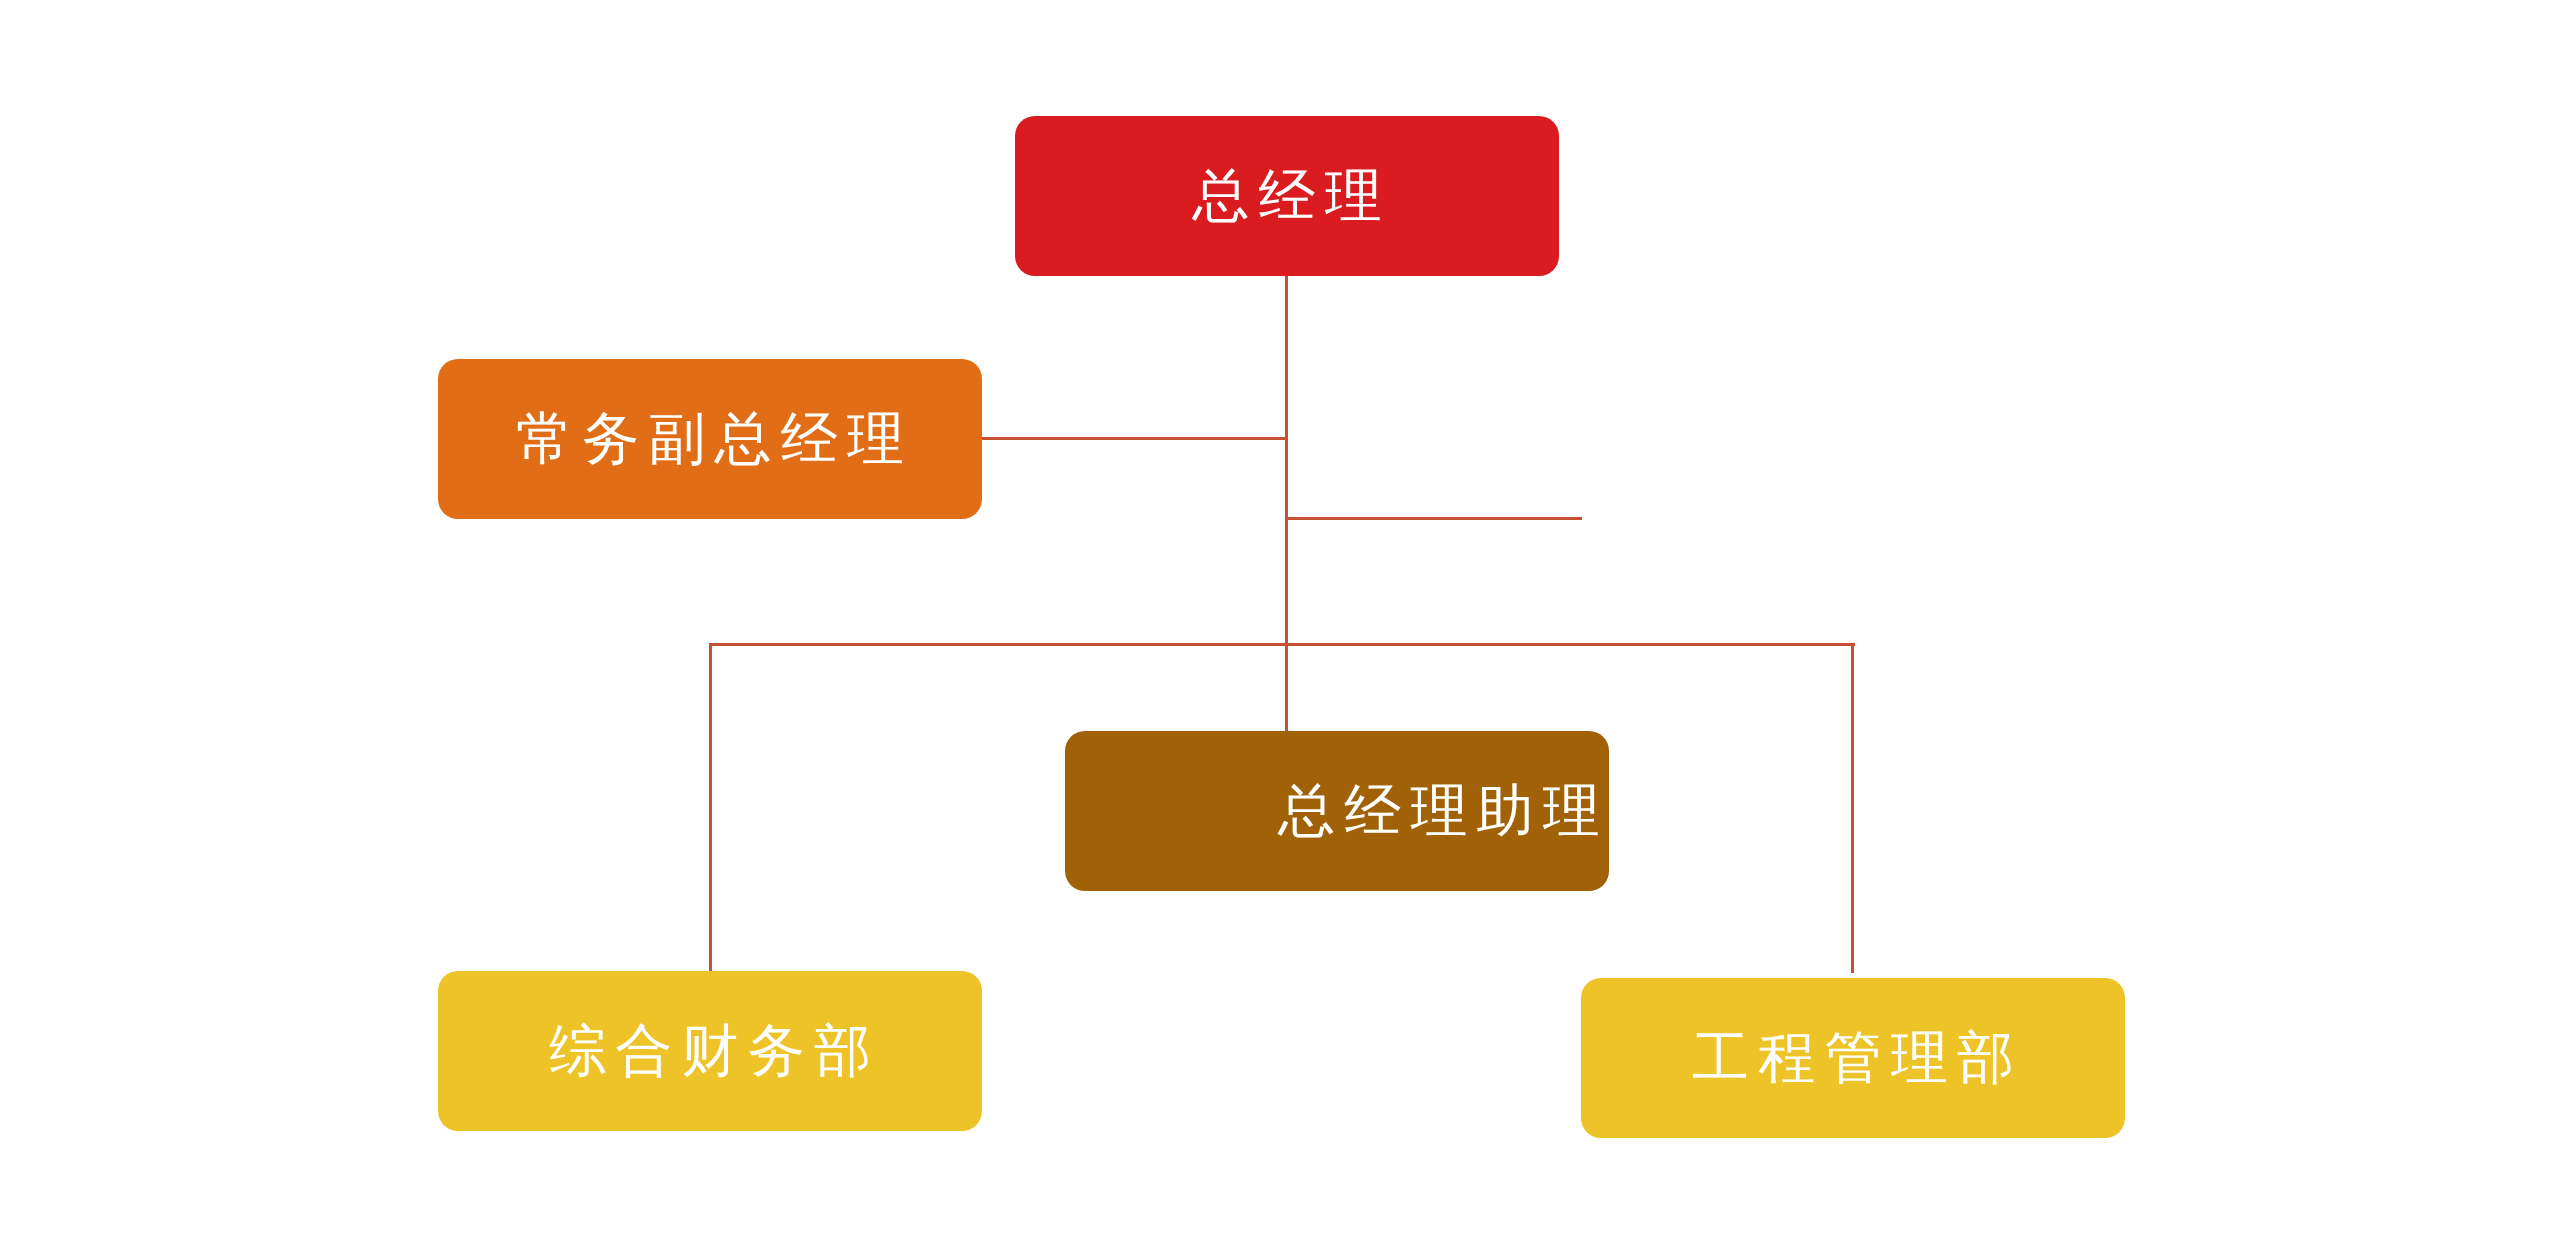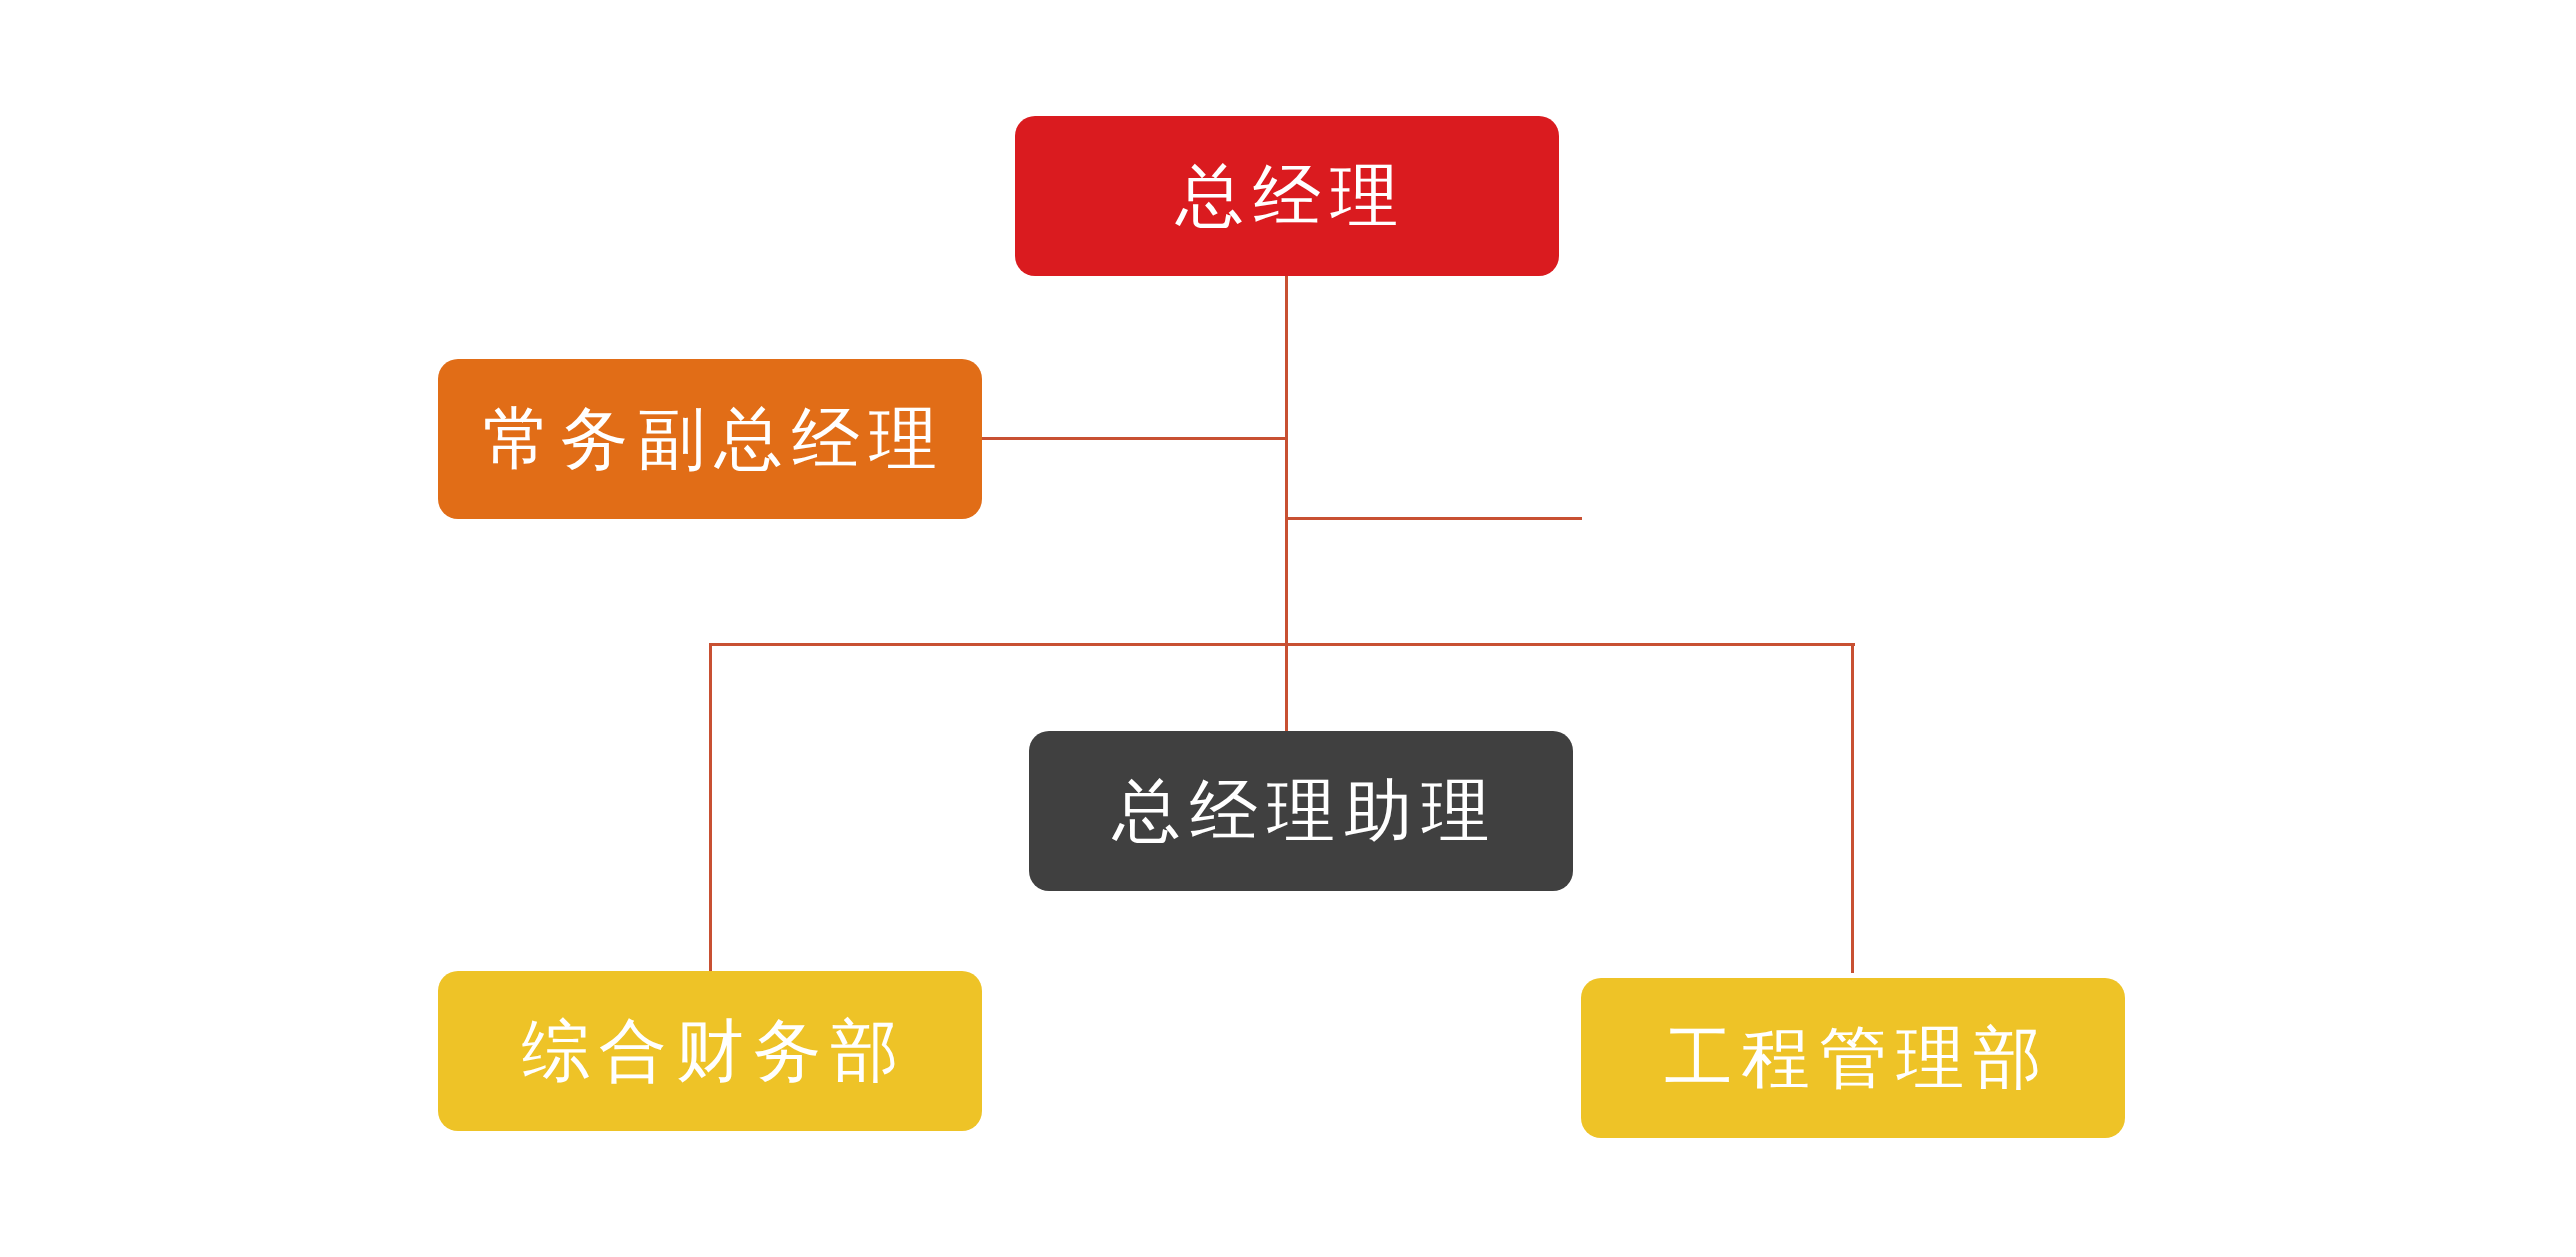--- a/index.html
+++ b/index.html
@@ -25,21 +25,21 @@
     position: absolute;
     width: 544px;
     height: 160px;
     border-radius: 20px;
     display: flex;
     align-items: center;
     justify-content: center;
   }
   .node-label {
     color: var(--text, #ffffff);
-    font-size: 68px;
+    font-size: 57px;
     font-weight: 500;
     letter-spacing: 9.2px;
     padding-left: 9.2px; 
     white-space: nowrap;
     font-family: Liberation Serif, serif;
   }
 </style>
 </head>
 <body>
 
@@ -54,21 +54,21 @@
 
   <div class="node" style="left: 1015px; top: 116px; background: rgb(218, 27, 31);">
     <span class="node-label">总经理</span>
   </div>
 
   <div class="node" style="left: 438px; top: 359px; background: rgb(225, 109, 23);">
     <span class="node-label">常务副总经理</span>
   </div>
 
 
-  <div class="node" style="left: 1029px; top: 731px; background: #404040;">
+  <div class="node" style="left: 1065px; top: 731px; background: #a16207; justify-content: flex-end;">
     <span class="node-label">总经理助理</span>
   </div>
 
   <div class="node" style="left: 438px; top: 971px; background: rgb(238, 195, 39);">
     <span class="node-label">综合财务部</span>
   </div>
 
   <div class="node" style="left: 1581px; top: 971px; background: rgb(238, 195, 39); margin-top: 7px;">
     <span class="node-label">工程管理部</span>
   </div>

